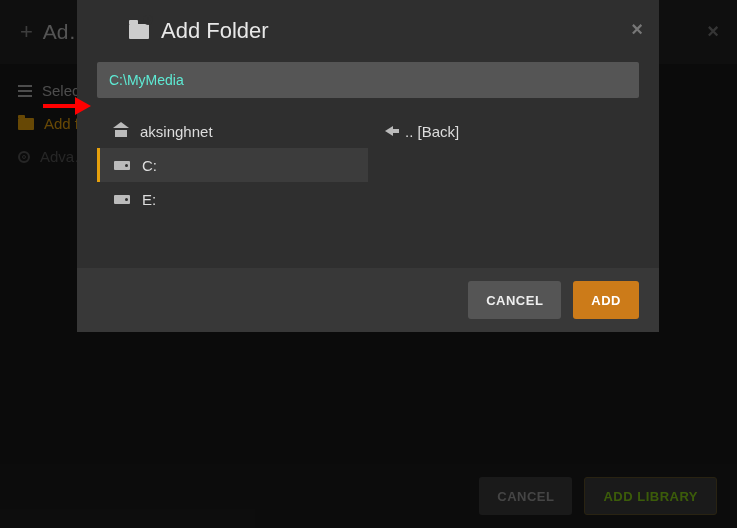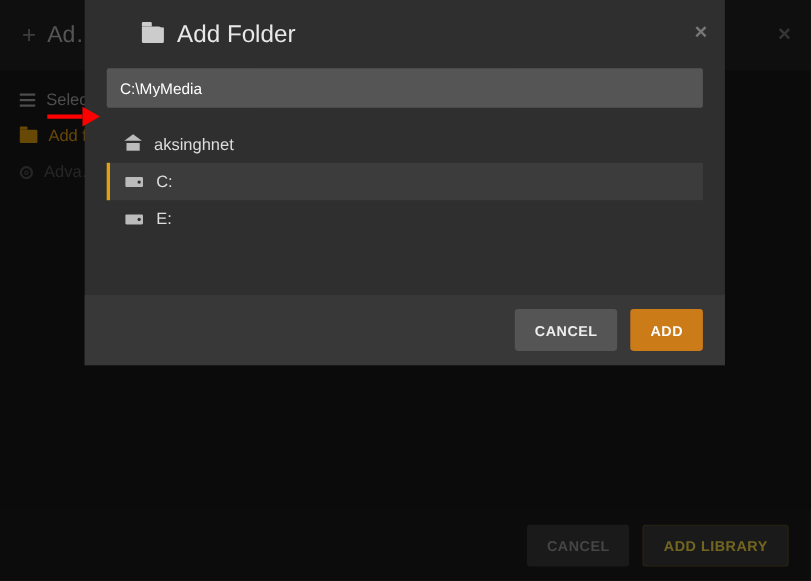--- a/index.html
+++ b/index.html
@@ -13,21 +13,21 @@
   .bg-title .plus { font-size: 22px; color: #888; }
   .bg-close { position: absolute; right: 18px; top: 20px; color: #777; font-size: 20px; font-weight: bold; }
   .bg-side { position: absolute; top: 64px; left: 0; width: 160px; bottom: 64px; background: #1a1a1a; padding: 18px 0 0 18px; }
   .bg-side-item { color: #aaa; font-size: 15px; display: flex; align-items: center; gap: 10px; margin-bottom: 16px; }
   .bg-side-item.add { color: #e5a00d; }
   .bg-side-item.adv { color: #555; }
   .bg-main { position: absolute; top: 64px; left: 160px; right: 0; bottom: 64px; background: #191919; }
   .bg-footer { position: absolute; left: 0; right: 0; bottom: 0; height: 64px; background: #1c1c1c; display: flex; justify-content: flex-end; align-items: center; gap: 12px; padding-right: 20px; }
   .bg-btn { height: 38px; padding: 0 18px; border: none; font-weight: bold; font-size: 13px; letter-spacing: .5px; border-radius: 3px; }
   .bg-btn.cancel { background: #3a3a3a; color: #999; }
-  .bg-btn.primary { background: #3a3a3a; color: #fde047; border: 1px solid #5c4e28; }
+  .bg-btn.primary { background: #3a3a3a; color: #84cc16; border: 1px solid #5c4e28; }
 
   
   .icon-list { display:inline-block; width:14px; height:12px; position:relative;}
   .icon-list::before, .icon-list::after { content:""; position:absolute; left:0; right:0; height:2px; background:currentColor; }
   .icon-list::before { top:0; box-shadow: 0 5px 0 currentColor; }
   .icon-list::after { bottom:0; }
 
   
   .icon-folder { display:inline-block; width:16px; height:12px; background:currentColor; border-radius:1px; position:relative; }
   .icon-folder::before { content:""; position:absolute; top:-3px; left:0; width:7px; height:3px; background:currentColor; border-radius:1px 1px 0 0;}
@@ -38,21 +38,21 @@
 
   
   .dim { position:absolute; inset:0; background: rgba(0,0,0,0.55); }
 
   
   .modal { position:absolute; left:77px; top:0; width:582px; height:332px; background:#2f2f2f; display:flex; flex-direction:column; }
   .m-head { height:62px; display:flex; align-items:center; padding:0 20px; position:relative;}
   .m-title { color:#e8e8e8; font-size:22px; display:flex; align-items:center; gap:12px;padding-left:32px;}
   .m-close { position:absolute; right:16px; top:18px; color:#777; font-size:20px; font-weight:bold; cursor:pointer;}
   .m-body { padding: 0 20px 20px 20px; flex:0 0 auto;}
-  .path-input { width:100%; height:36px; background:#555; border:none; color:#ffffff; font-size:14px; padding:0 12px; border-radius:2px;}
+  .path-input { width:100%; height:36px; background:#555; border:none; color:#5eead4; font-size:14px; padding:0 12px; border-radius:2px;}
 
   .listing { display:flex; gap:0; margin-top:16px;}
   .col { flex:1; }
   .row-item { height:34px; display:flex; align-items:center; gap:12px; padding:0 14px; color:#ddd; font-size:15px; cursor:pointer; border-left:3px solid transparent;text-align:right;}
   .row-item.selected { background:#3c3c3c; border-left:3px solid #e5a00d; }
   .row-item .ic { color:#bbb; }
 
   
   .icon-home{display:inline-block;width:14px;height:12px;position:relative;}
   .icon-home::before{content:"";position:absolute;bottom:0;left:1px;width:12px;height:7px;background:currentColor;}
@@ -133,20 +133,26 @@
             </div>
             <div class="row-item selected">
               <span class="ic icon-drive"></span>
               <span>C:</span>
             </div>
             <div class="row-item">
               <span class="ic icon-drive"></span>
               <span>E:</span>
             </div>
           </div>
+        <div class="col" id="col-right">
+            <div class="row-item">
+              <span class="ic icon-back"></span>
+              <span>.. [Back]</span>
+            </div>
+          </div>
       </div>
     </div>
     <div class="m-footer">
       <button class="m-btn cancel">CANCEL</button>
       <button class="m-btn add">ADD</button>
     </div>
   </div>
 
   <svg class="arrow-ann" width="50" height="26">
     <line x1="2" y1="13" x2="34" y2="13" stroke="#ff0000" stroke-width="4"></line>

